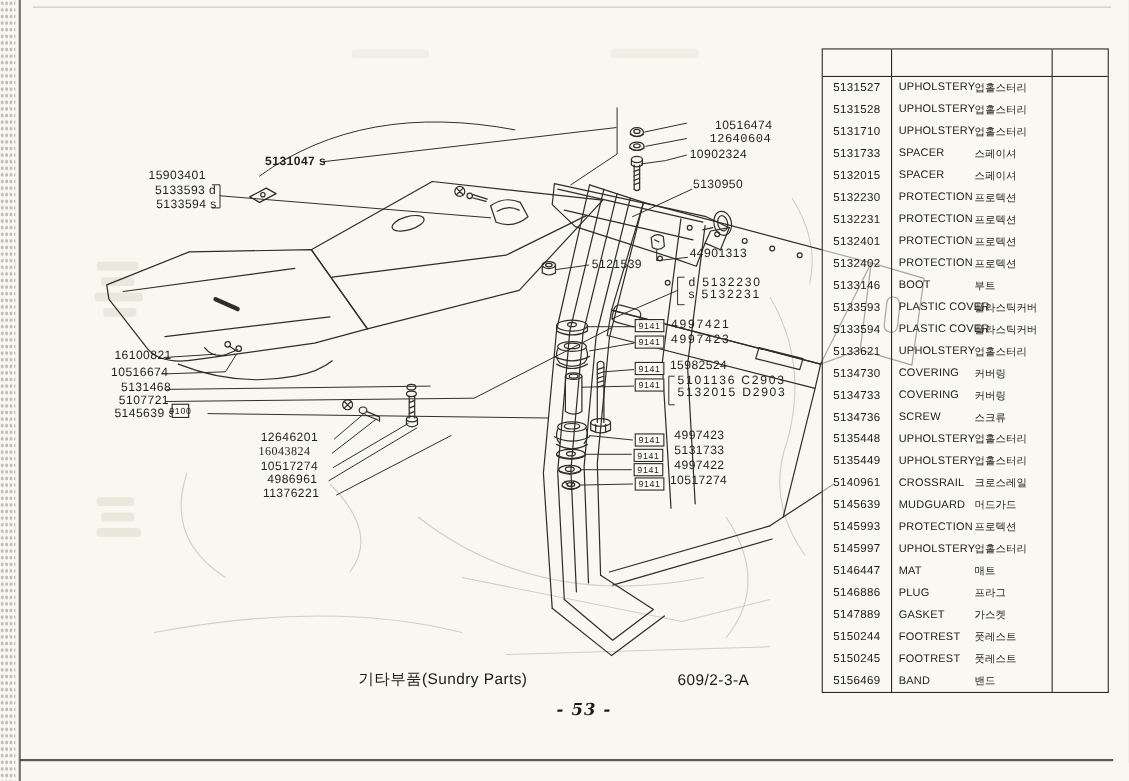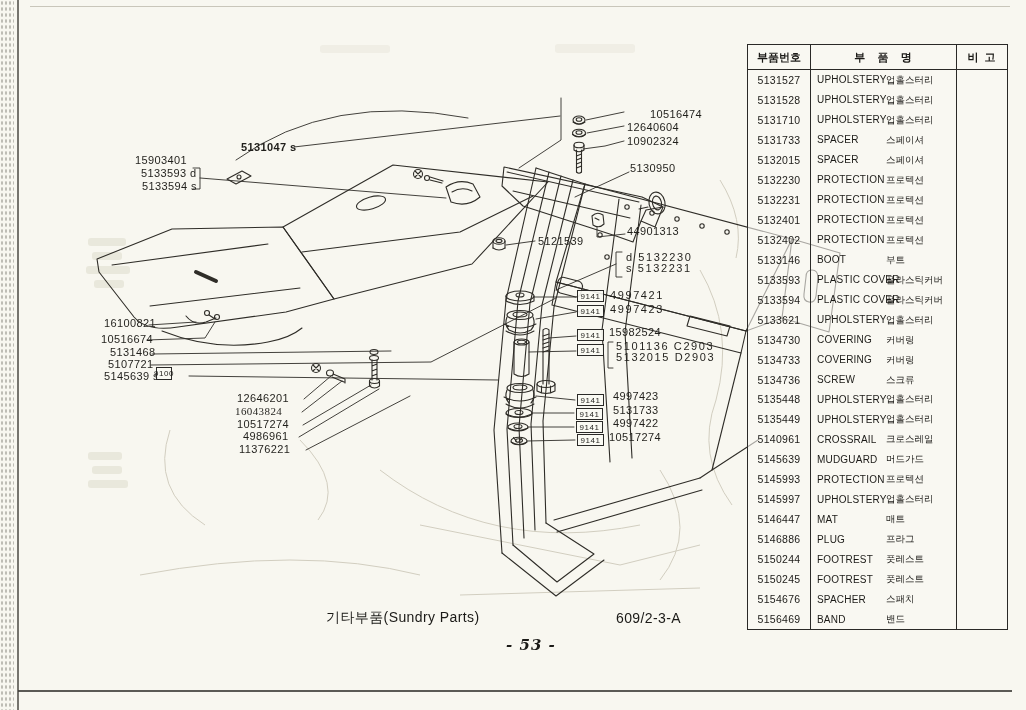--- a/index.html
+++ b/index.html
@@ -255,21 +255,21 @@
       <div class="callout" style="left: 101px; top: 333px;">10516674</div>
       <div class="callout" style="left: 110px; top: 346px;">5131468</div>
       <div class="callout" style="left: 108px; top: 358px;">5107721</div>
       <div class="callout" style="left: 104px; top: 370px;">5145639 s</div>
       <div class="callout" style="left: 237px; top: 392px;">12646201</div>
       <div class="callout" style="left: 235px; top: 405px; font-family: Liberation Serif, serif;">16043824</div>
       <div class="callout" style="left: 237px; top: 418px;">10517274</div>
       <div class="callout" style="left: 243px; top: 430px;">4986961</div>
       <div class="callout" style="left: 239px; top: 443px;">11376221</div>
       <div class="callout" style="left: 650px; top: 108px;">10516474</div>
-      <div class="callout" style="left: 627px; top: 121px;">12640604</div>
+      <div class="callout" style="left: 645px; top: 121px; font-family: Liberation Mono, monospace;">12640604</div>
       <div class="callout" style="left: 627px; top: 135px;">10902324</div>
       <div class="callout" style="left: 630px; top: 162px;">5130950</div>
       <div class="callout" style="left: 627px; top: 225px;">44901313</div>
       <div class="callout" style="left: 538px; top: 235px;">5121539</div>
       <div class="callout sp" style="left: 626px; top: 251px;">d 5132230</div>
       <div class="callout sp" style="left: 626px; top: 262px;">s 5132231</div>
       <div class="callout sp" style="left: 610px; top: 289px;">4997421</div>
       <div class="callout sp" style="left: 610px; top: 303px;">4997423</div>
       <div class="callout" style="left: 609px; top: 326px;">15982524</div>
       <div class="callout sp" style="left: 616px; top: 340px;">5101136 C2903</div>
@@ -286,25 +286,20 @@
       <div class="refbox" style="left: 577px; top: 394px; width: 27px; height: 12px;">9141</div>
       <div class="refbox" style="left: 576px; top: 408px; width: 27px; height: 12px;">9141</div>
       <div class="refbox" style="left: 576px; top: 421px; width: 27px; height: 12px;">9141</div>
       <div class="refbox" style="left: 577px; top: 434px; width: 27px; height: 12px;">9141</div>
     </div>
 
   <div class="ptable">
     <div class="vline" style="left:62px"></div>
     <div class="vline" style="left:208px"></div>
     <div class="hline" style="top:24px"></div>
-    <div class="thead">
-      <div>부품번호</div>
-      <div>부    품    명</div>
-      <div>비  고</div>
-    </div>
     <div class="rows" id="rows">
         <div class="trow">
           <div class="c1">5131527</div>
           <div class="c2">UPHOLSTERY<span class="ko">업홀스터리</span></div>
           <div></div>
         </div>
         <div class="trow">
           <div class="c1">5131528</div>
           <div class="c2">UPHOLSTERY<span class="ko">업홀스터리</span></div>
           <div></div>
@@ -413,32 +408,32 @@
           <div class="c1">5146447</div>
           <div class="c2">MAT<span class="ko">매트</span></div>
           <div></div>
         </div>
         <div class="trow">
           <div class="c1">5146886</div>
           <div class="c2">PLUG<span class="ko">프라그</span></div>
           <div></div>
         </div>
         <div class="trow">
+          <div class="c1">5147889</div>
+          <div class="c2">GASKET<span class="ko">가스켓</span></div>
+          <div></div>
+        </div>
+        <div class="trow">
           <div class="c1">5150244</div>
           <div class="c2">FOOTREST<span class="ko">풋레스트</span></div>
           <div></div>
         </div>
         <div class="trow">
           <div class="c1">5150245</div>
           <div class="c2">FOOTREST<span class="ko">풋레스트</span></div>
-          <div></div>
-        </div>
-        <div class="trow">
-          <div class="c1">5154676</div>
-          <div class="c2">SPACHER<span class="ko">스패치</span></div>
           <div></div>
         </div>
         <div class="trow">
           <div class="c1">5156469</div>
           <div class="c2">BAND<span class="ko">밴드</span></div>
           <div></div>
         </div>
       </div>
   </div>
 

